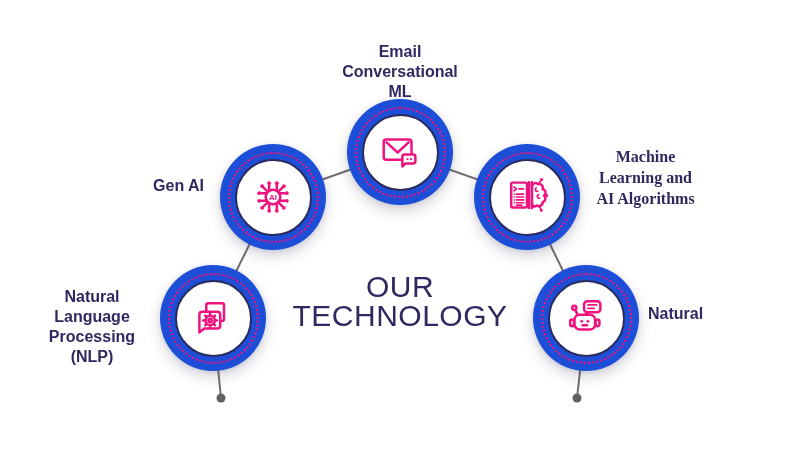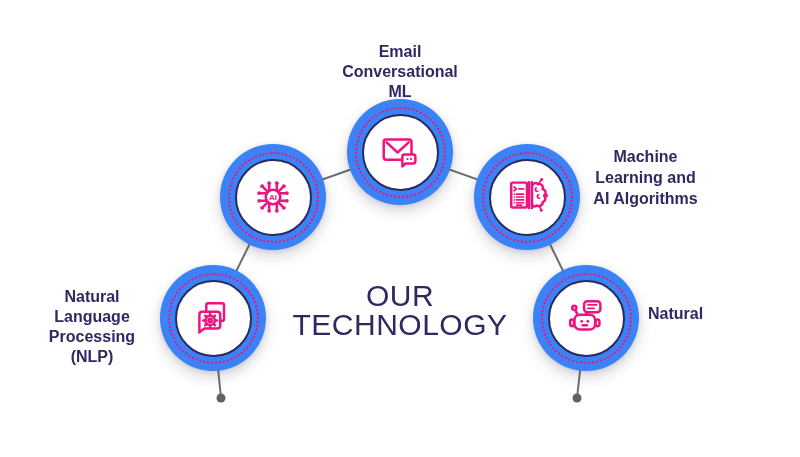--- a/index.html
+++ b/index.html
@@ -11,21 +11,21 @@
   html,body{margin:0;padding:0;background:#fff;}
   .canvas{
     position:relative;width:800px;height:457px;background:#fff;overflow:hidden;
     font-family:"Liberation Sans",sans-serif;
   }
   .connector-layer{position:absolute;left:0;top:0;z-index:0;}
   .connector-layer line{stroke:var(--gray);stroke-width:2;}
   .connector-layer circle{fill:#616161;stroke:none;}
 
   .node{
-    position:absolute;width:106px;height:106px;border-radius:50%;background:#3b82f6;
+    position:absolute;width:106px;height:106px;border-radius:50%;background:#1d4ed8;
     box-shadow:0 6px 14px rgba(45,45,85,.20),0 1px 4px rgba(45,45,85,.12);
     display:flex;align-items:center;justify-content:center;z-index:1;
   }
   .ring-dotted{
     width:87px;height:87px;border:2px dotted var(--pink);border-radius:50%;
     display:flex;align-items:center;justify-content:center;
   }
   .ring-navy{
     width:73px;height:73px;border:2px solid var(--navy);border-radius:50%;
     background:#fff;display:flex;align-items:center;justify-content:center;
@@ -36,28 +36,28 @@
   .icon .thin{fill:none;stroke:var(--pink);stroke-width:1.8;stroke-linecap:round;stroke-linejoin:round;}
   .icon .d{fill:var(--pink);stroke:none;}
   .icon .txt{fill:var(--pink);stroke:none;font:700 8.4px "Liberation Sans",sans-serif;}
 
   .label{
     position:absolute;z-index:2;color:var(--text);font-weight:700;font-size:16px;
     line-height:20px;white-space:pre-line;text-align:center;
   }
   .label-email{left:318px;top:35px;width:164px;line-height:20px;margin-top:7px;}
   .label-genai{left:104px;top:176px;width:100px;text-align:right;}
-  .label-ml{left:568px;top:146px;width:155px;line-height:21px;}
+  .label-ml{left:568px;top:146px;width:155px;line-height:21px;font-family:Liberation Serif, serif;}
   .label-nlp{left:24px;top:287px;width:136px;}
   .label-chatbots{left:648px;top:304px;width:110px;text-align:left;}
 
   .title{
     position:absolute;left:0;top:272px;width:800px;z-index:2;text-align:center;
     color:var(--text);font-size:30px;line-height:29px;font-weight:500;
-    letter-spacing:.5px;white-space:pre-line;margin-top:9px;
+    letter-spacing:.5px;white-space:pre-line;
   }
 </style>
 </head>
 <body>
 
 <div class="canvas">
 
   <svg class="connector-layer" width="800" height="457" viewBox="0 0 800 457" aria-hidden="true">
     <line x1="213" y1="318" x2="273" y2="197"></line>
     <line x1="273" y1="197" x2="400" y2="152"></line>
@@ -196,20 +196,21 @@
           <line class="s" x1="20.5" y1="31.5" x2="25" y2="31.5" stroke-width="2"></line>
         </svg>
       </div>
     </div>
   </div>
 
   <div class="label label-nlp">Natural
 Language
 Processing
 (NLP)</div>
+  <div class="label label-genai">Gen AI</div>
   <div class="label label-email">Email
 Conversational
 ML</div>
   <div class="label label-ml">Machine
 Learning and
 AI Algorithms</div>
   <div class="label label-chatbots">Natural</div>
 
   <div class="title">OUR
 TECHNOLOGY</div>

